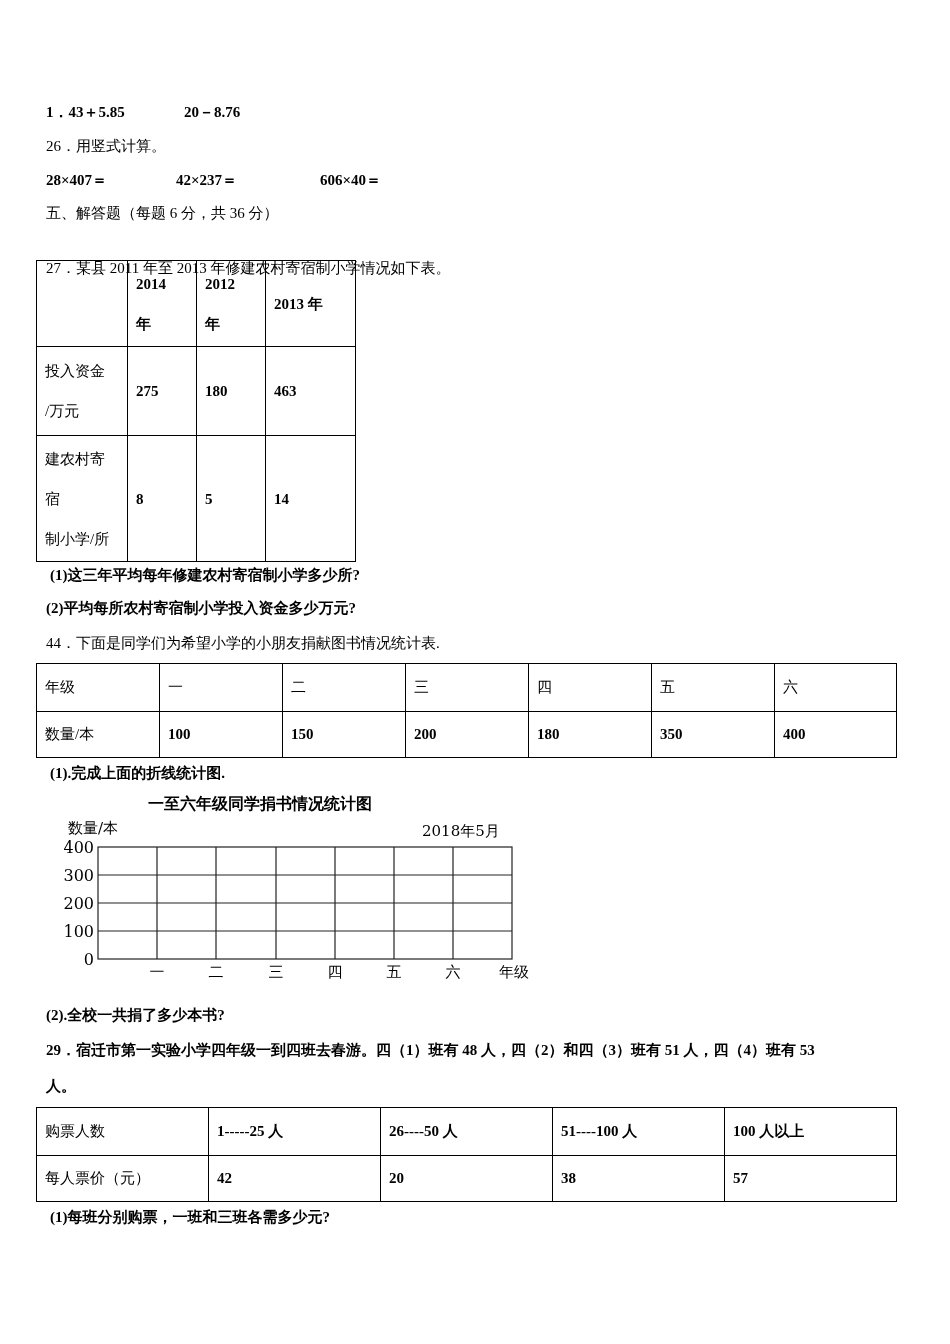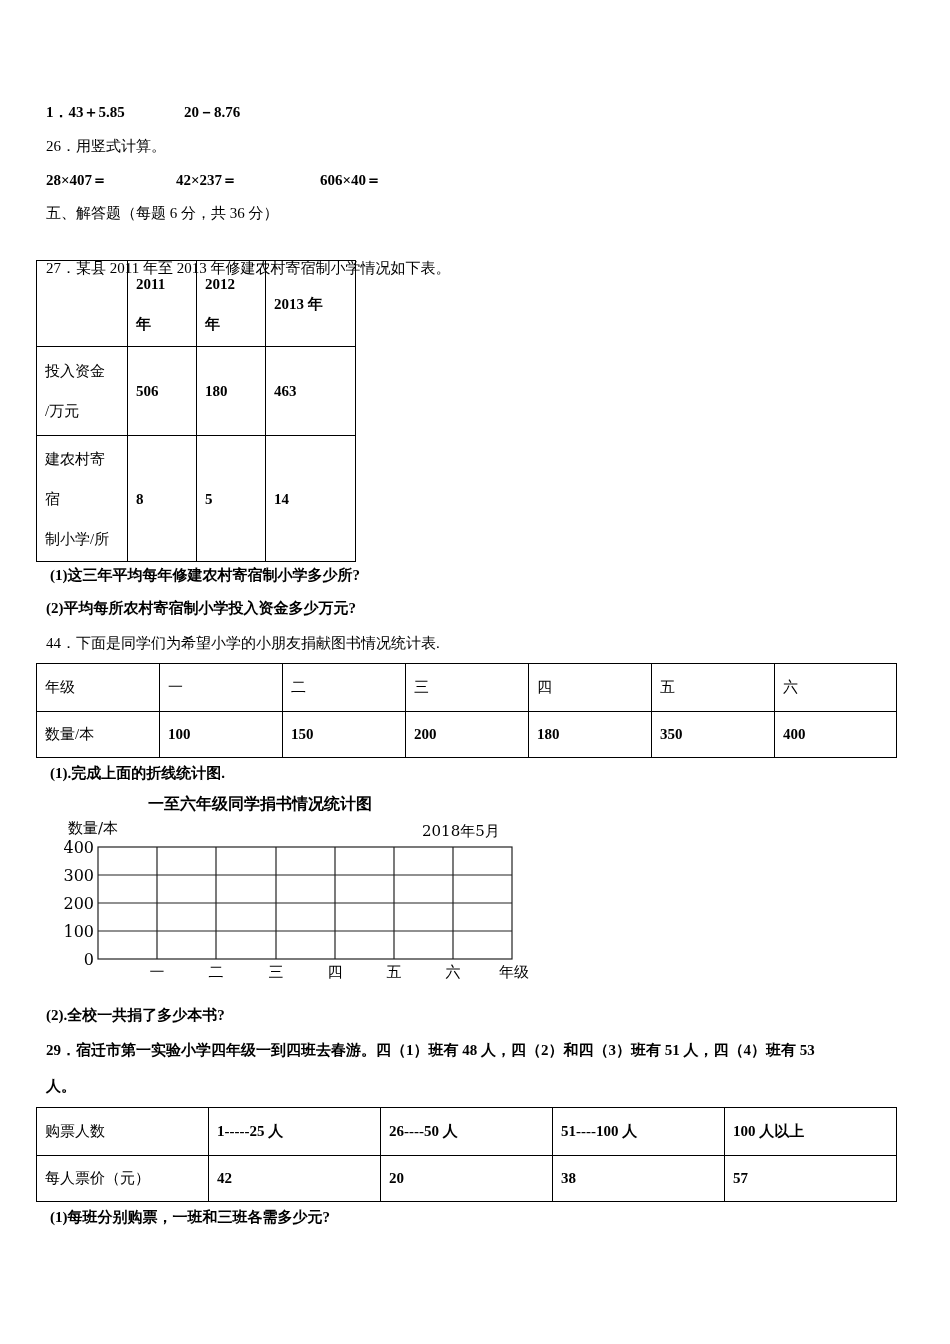--- a/index.html
+++ b/index.html
@@ -25,30 +25,30 @@
 <div class="line b" style="left:176px;top:170px;">42×237＝</div>
 <div class="line b" style="left:320px;top:170px;">606×40＝</div>
 
 <div class="line" style="left:46px;top:203px;">五、解答题（每题 6 分，共 36 分）</div>
 <div class="line" style="left:46px;top:220px;margin-top:38px;">27．某县 2011 年至 2013 年修建农村寄宿制小学情况如下表。</div>
 
 <table id="t27" style="left:36px;top:260px;width:320px;">
   <tbody>
       <tr style="height:86px;">
     <td style="width:82px;"></td>
-    <td class="b" style="width:60px;white-space:pre-line;">2011
+    <td class="b" style="width:60px;white-space:pre-line;">2014
 年</td>
     <td class="b" style="width:60px;white-space:pre-line;">2012
 年</td>
     <td class="b">2013 年</td>
   </tr>
   <tr style="height:89px;">
     <td style="white-space:pre-line;">投入资金
 /万元</td>
-    <td class="b">506</td>
+    <td class="b">275</td>
     <td class="b">180</td>
     <td class="b">463</td>
   </tr>
   <tr style="height:126px;padding-left:16px;">
     <td style="white-space:pre-line;">建农村寄
 宿
 制小学/所</td>
     <td class="b">8</td>
     <td class="b">5</td>
     <td class="b">14</td>

